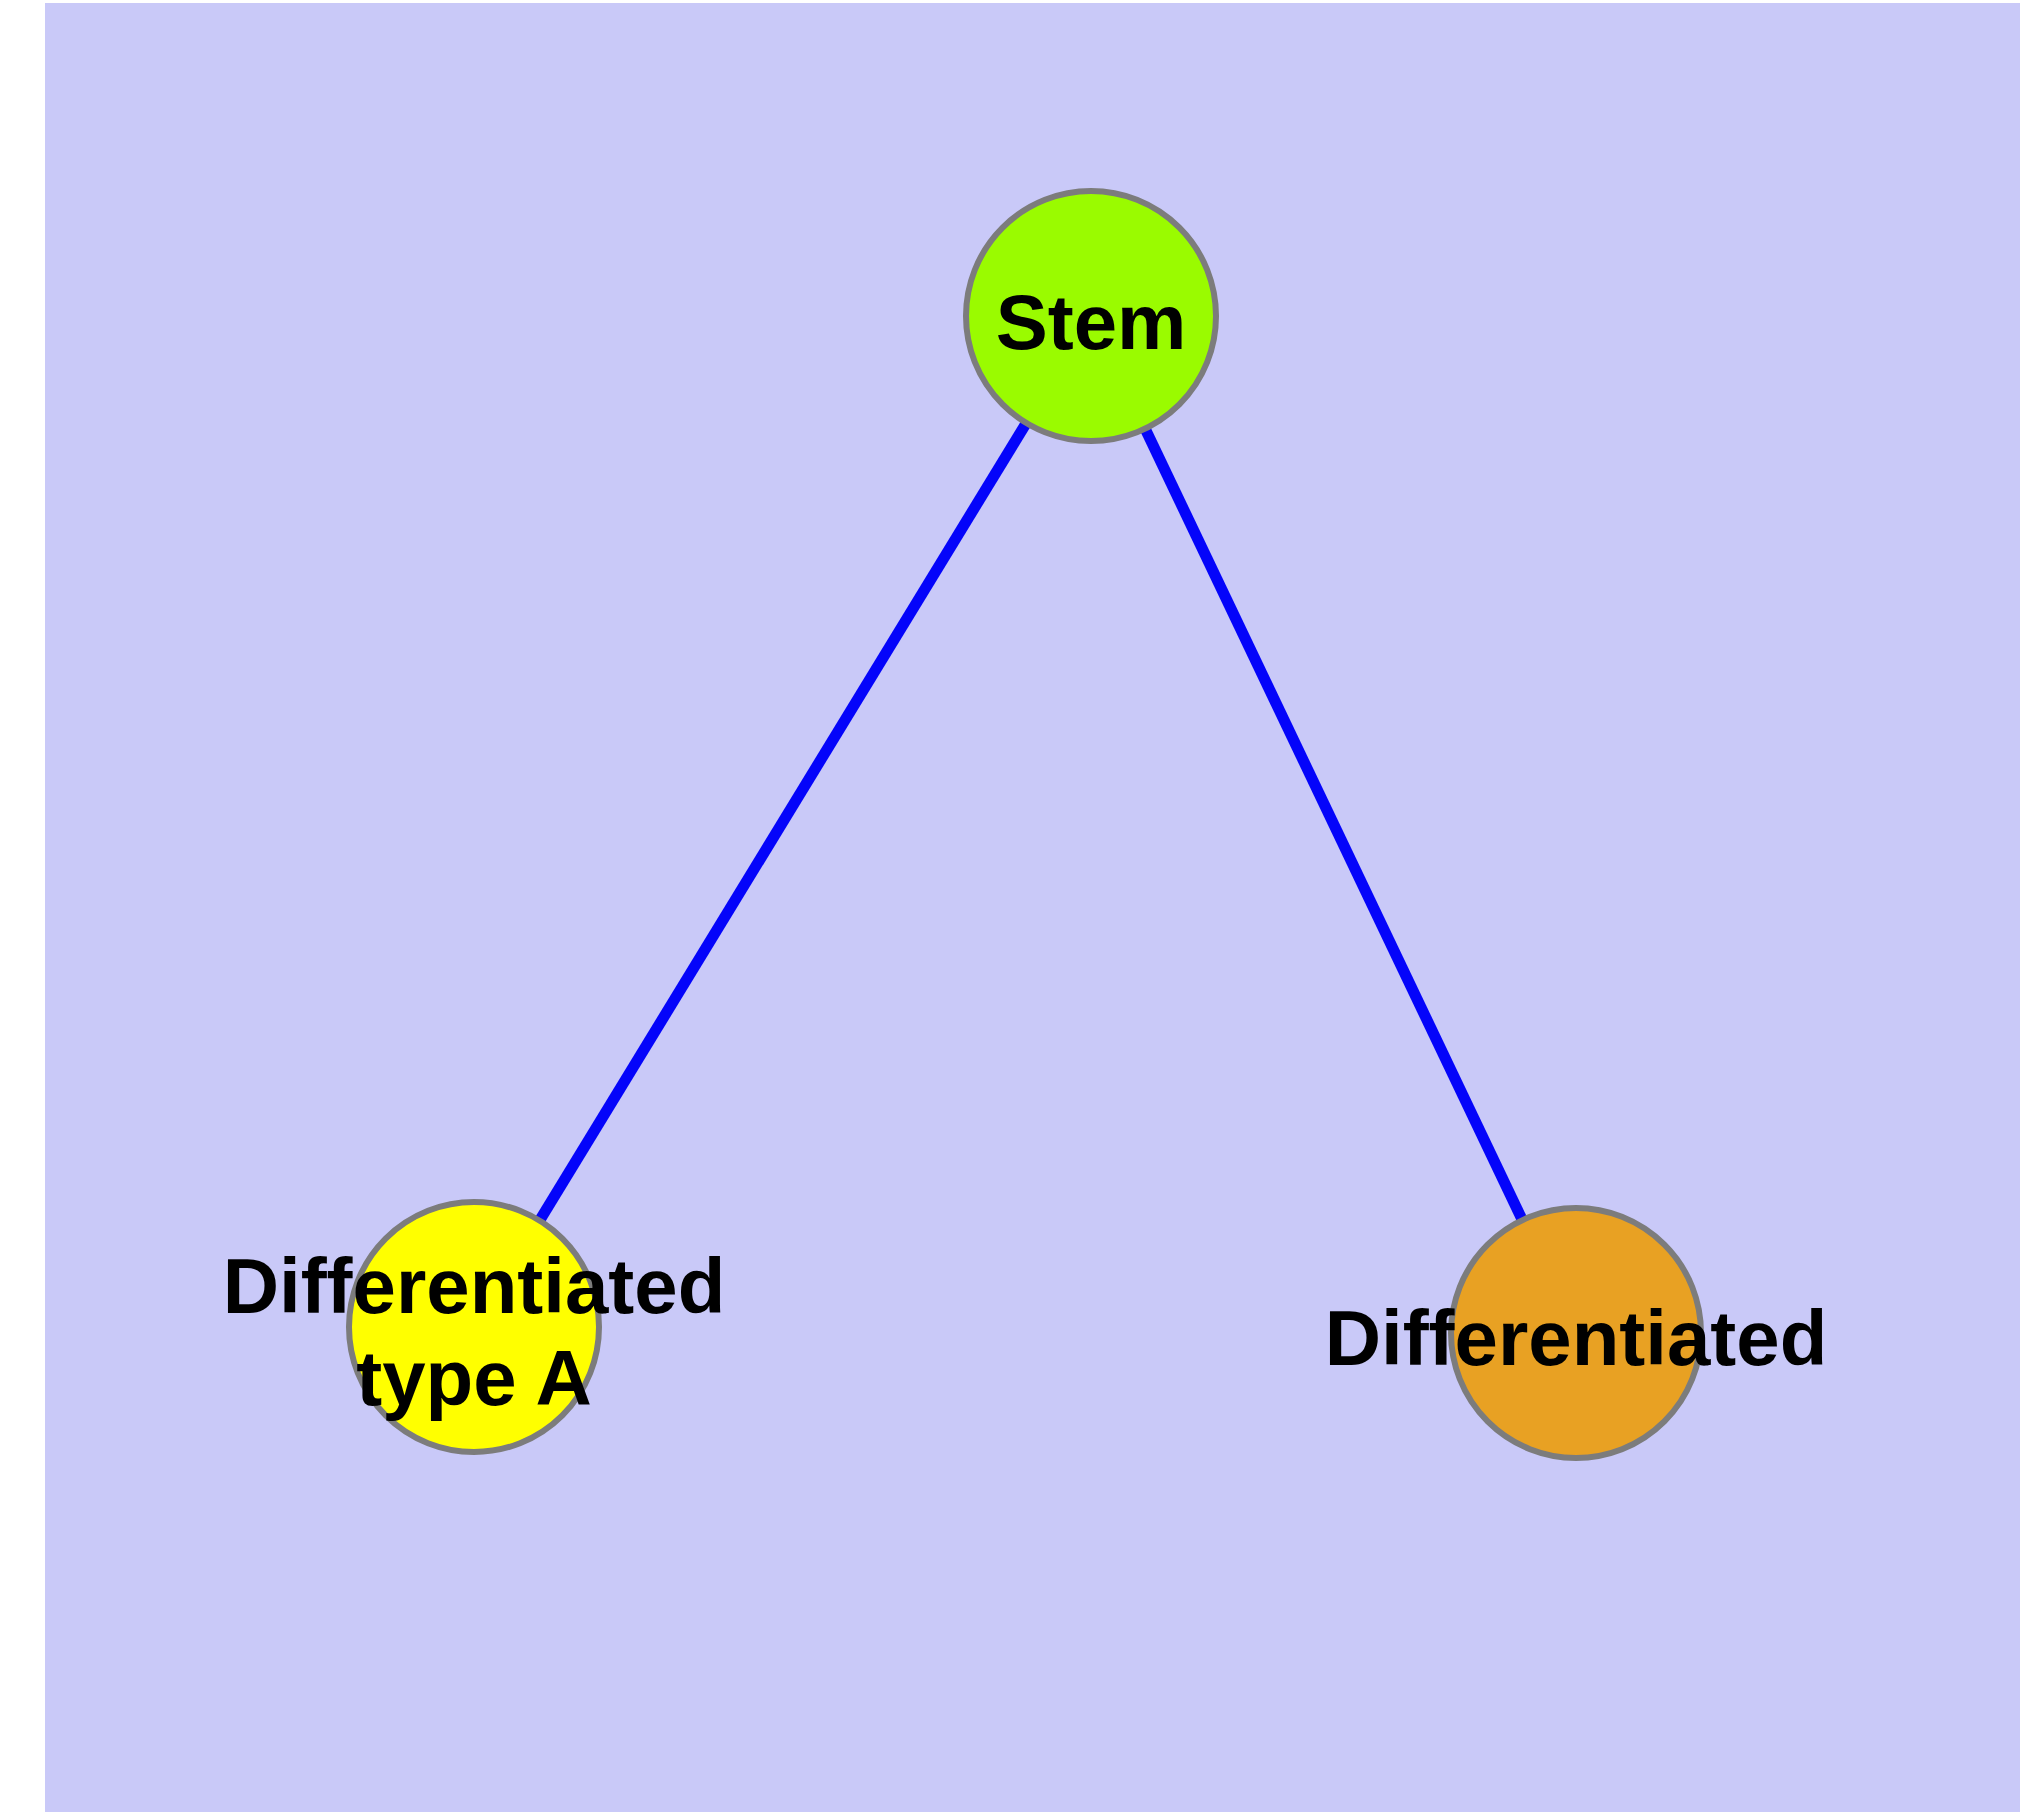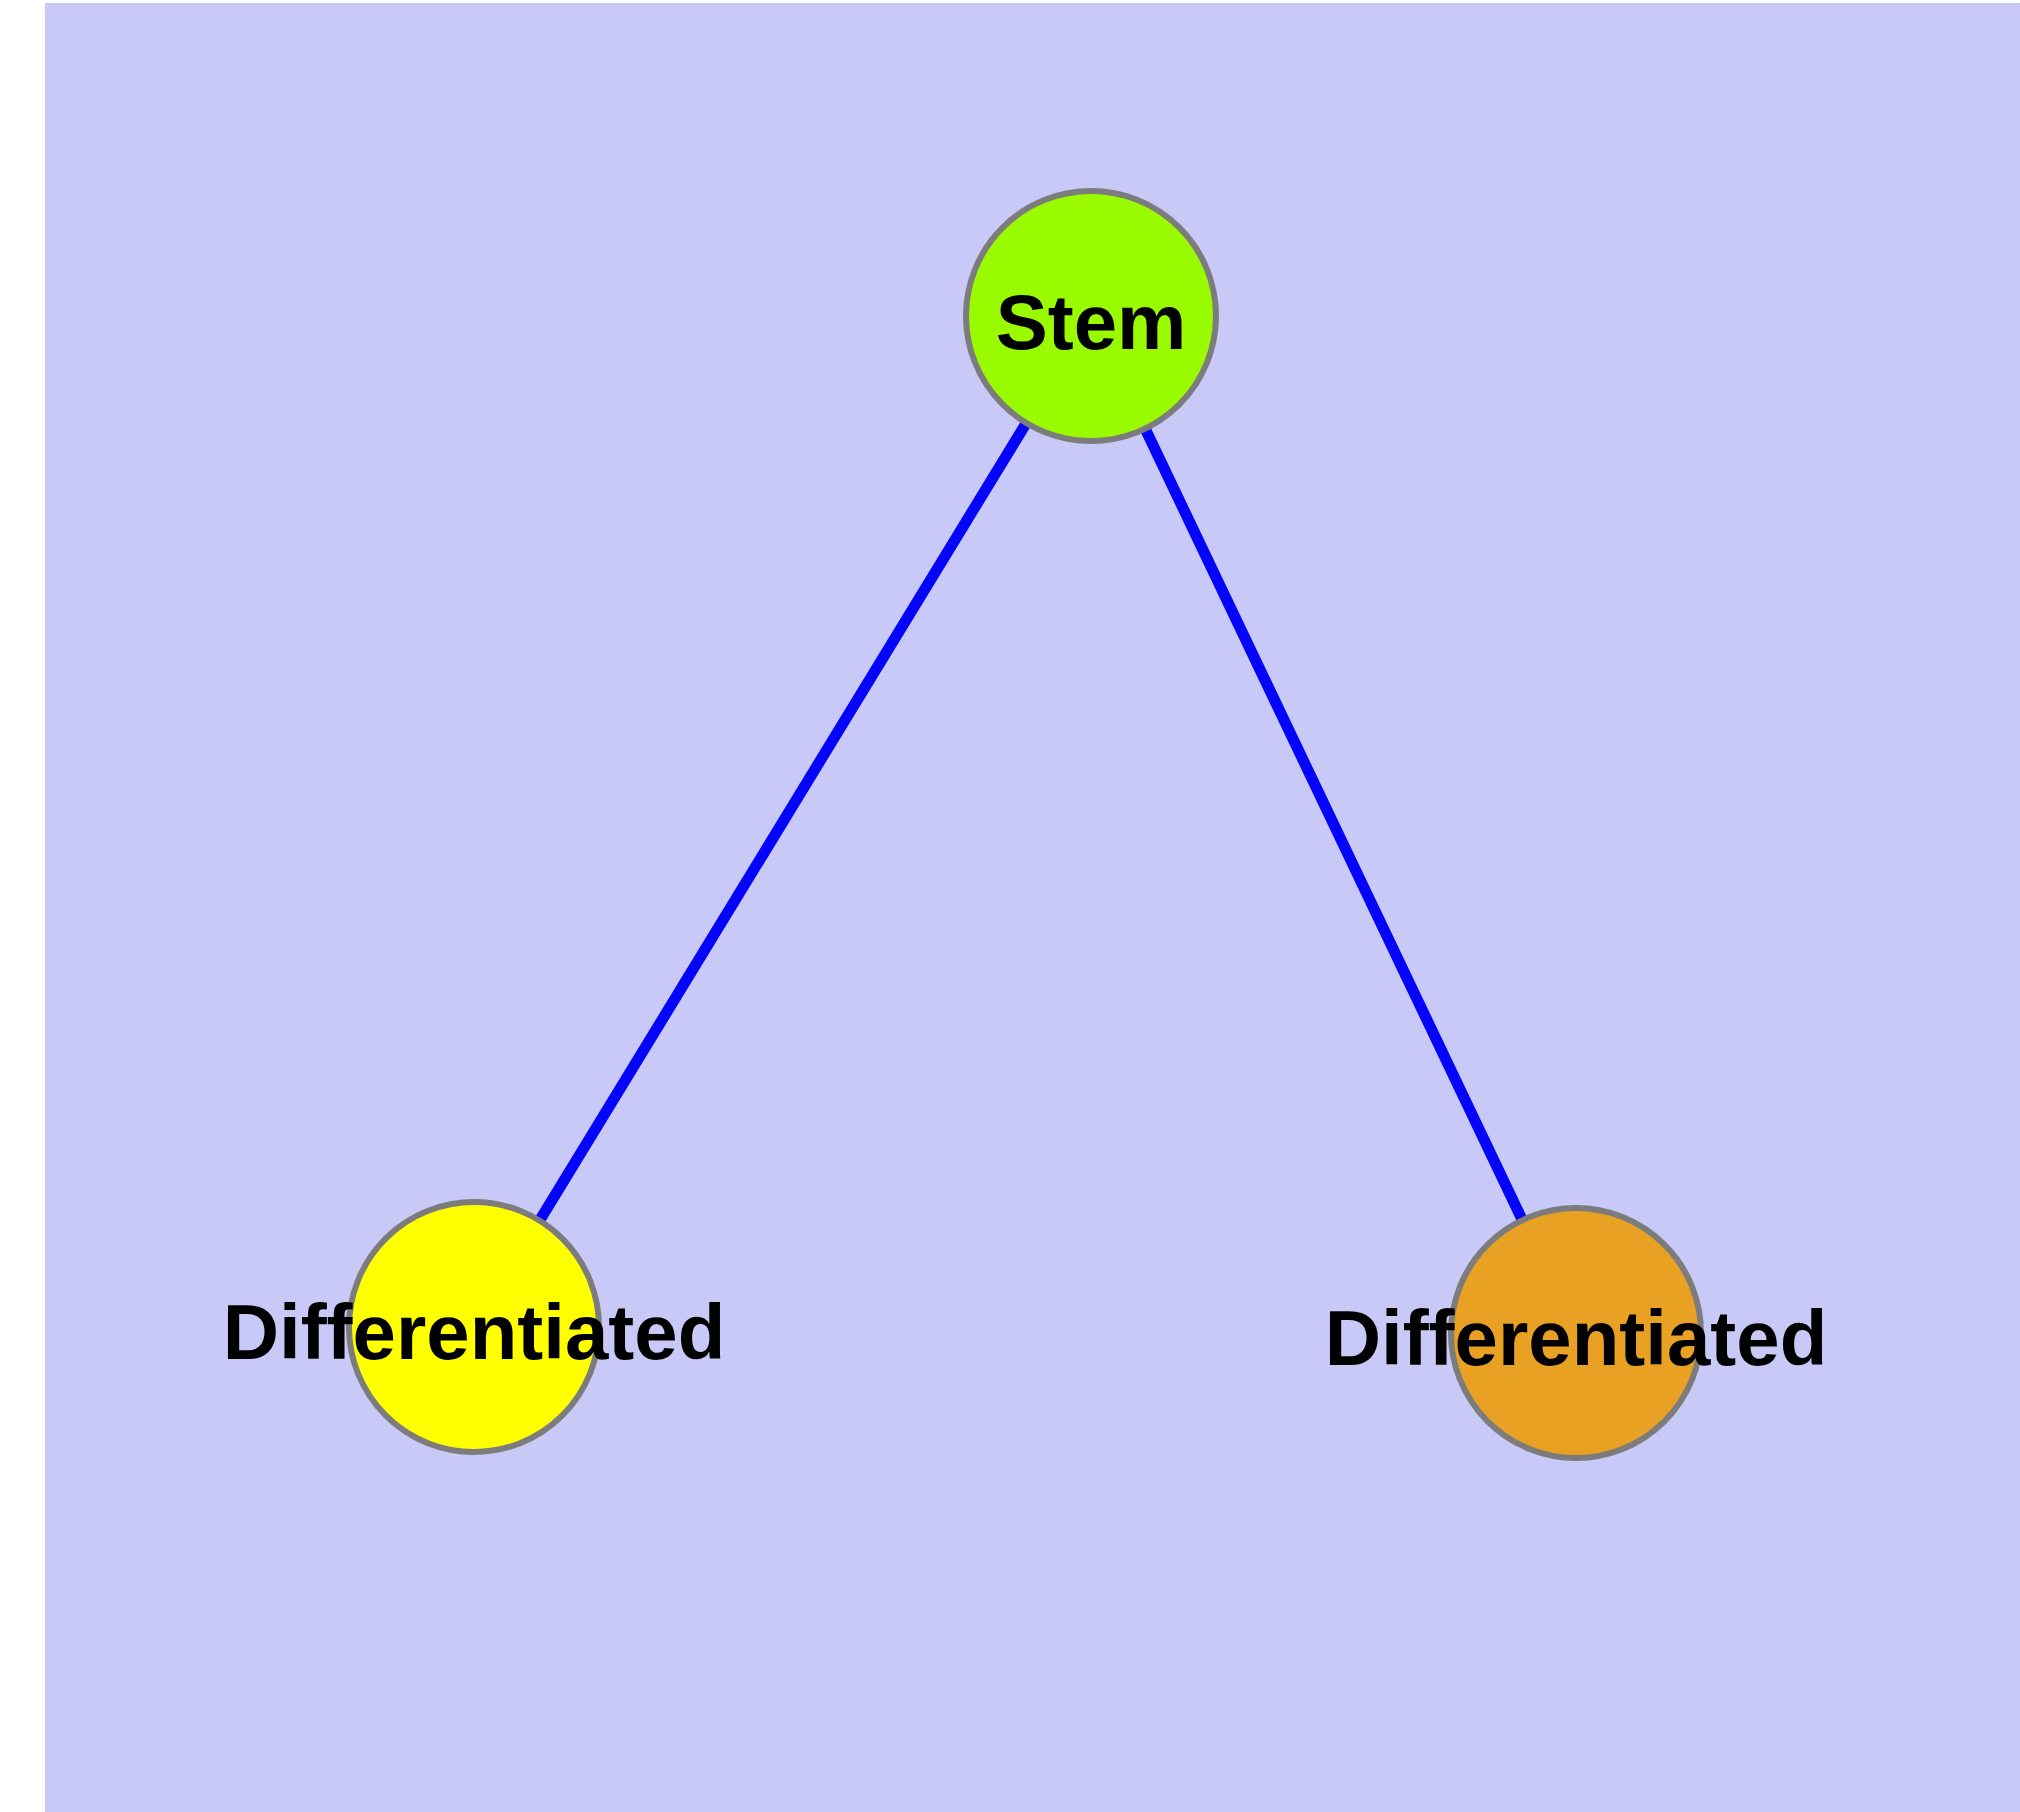--- a/index.html
+++ b/index.html
@@ -70,18 +70,19 @@
 
   <div id="node-stem" class="node" style="background: rgb(154, 251, 0); border-color: rgb(124, 124, 124);"></div>
   <div id="node-a" class="node" style="background: rgb(255, 255, 0); border-color: rgb(124, 124, 124);"></div>
   <div id="node-b" class="node" style="background: rgb(232, 161, 35); border-color: rgb(124, 124, 124);"></div>
 
   <div id="label-stem" class="node-label" style="color: rgb(0, 0, 0);">
     <div>Stem</div>
   </div>
   <div id="label-a" class="node-label" style="color: rgb(0, 0, 0);">
     <div>Differentiated</div>
+    <div>type A</div>
   </div>
   <div id="label-b" class="node-label" style="color: rgb(0, 0, 0);">
     <div>Differentiated</div>
   </div>
 </div>
 
 
 </body></html>

